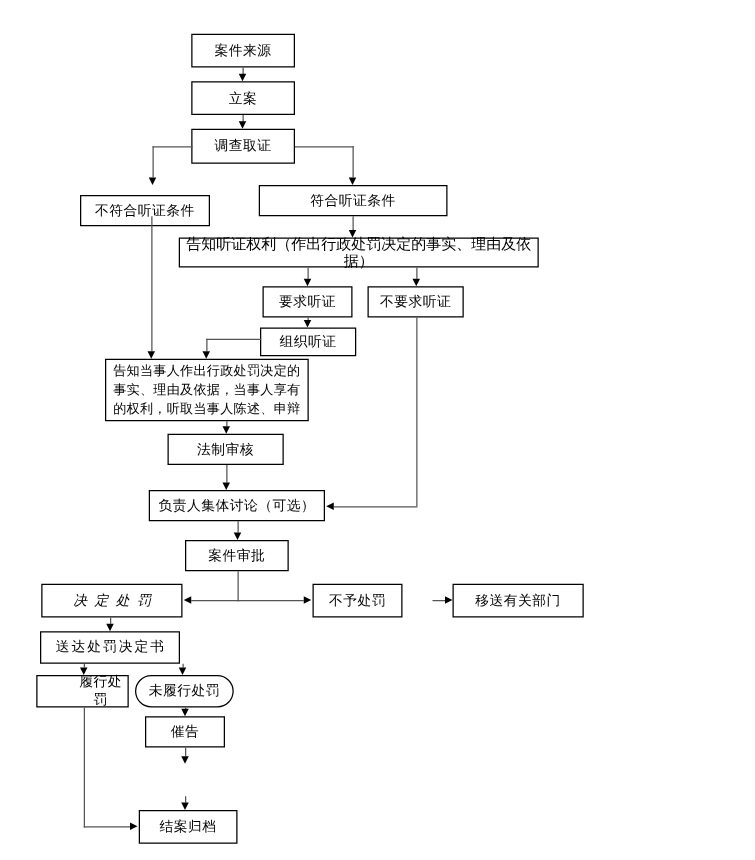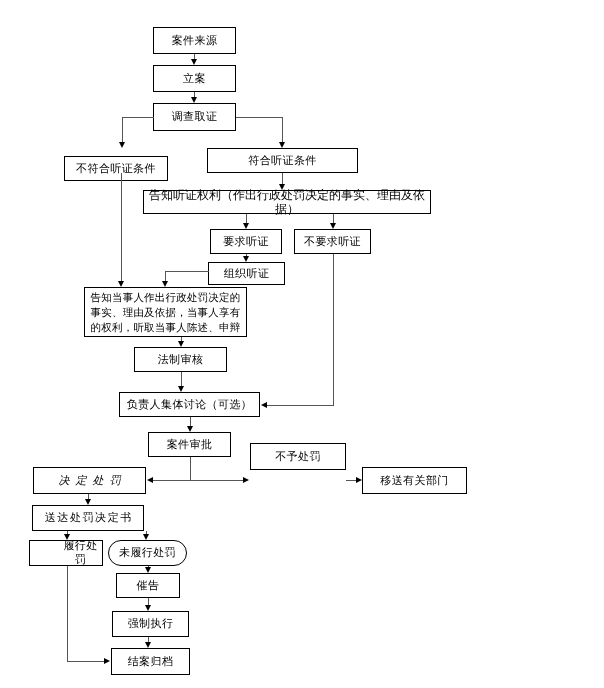--- a/index.html
+++ b/index.html
@@ -93,33 +93,32 @@
   <div class="node multiline" style="left:84px; top:287px; width:163px; height:50px;">告知当事人作出行政处罚决定的事实、理由及依据，当事人享有的权利，听取当事人陈述、申辩</div>
 
   <div class="node" style="left:134px; top:347px; width:93px; height:25px;">法制审核</div>
 
   <div class="node" style="left:119px; top:392px; width:141px; height:25px;">负责人集体讨论（可选）</div>
 
   <div class="node" style="left:148px; top:432px; width:83px; height:25px;">案件审批</div>
 
   <div class="node wide-space" style="left:33px; top:467px; width:113px; height:27px;font-style:italic;">决定处罚</div>
 
-  <div class="node" style="left:250px; top:443px; width:96px; height:27px;">不予处罚</div>
+  <div class="node" style="left:250px; top:467px; width:72px; height:27px;">不予处罚</div>
 
   <div class="node" style="left:362px; top:467px; width:105px; height:27px;">移送有关部门</div>
 
   <div class="node" style="left:32px; top:505px; width:112px; height:26px; letter-spacing:1.6px; text-indent:1.6px;">送达处罚决定书</div>
 
   <div class="node" style="left:29px; top:540px; width:74px; height:26px;padding-left:32px;">履行处罚</div>
 
   <div class="node" style="left:108px; top:540px; width:79px; height:26px;border-radius:13px;">未履行处罚</div>
 
   <div class="node" style="left:116px; top:573px; width:64px; height:25px;">催告</div>
 
-  <div class="node" style="left:112px; top:611px; width:77px; height:26px;">强制执行</div>
 
   <div class="node" style="left:111px; top:648px; width:79px; height:27px;">结案归档</div>
 
   <div class="edge v" style="left:194px; top:54px; height:6px;"></div>
   <div class="arrow down" style="left:190.5px; top:59px;"></div>
 
   <div class="edge v" style="left:194px; top:92px; height:6px;"></div>
   <div class="arrow down" style="left:190.5px; top:97px;"></div>
 
   <div class="edge h" style="left:122px; top:117px; width:32px;"></div>

